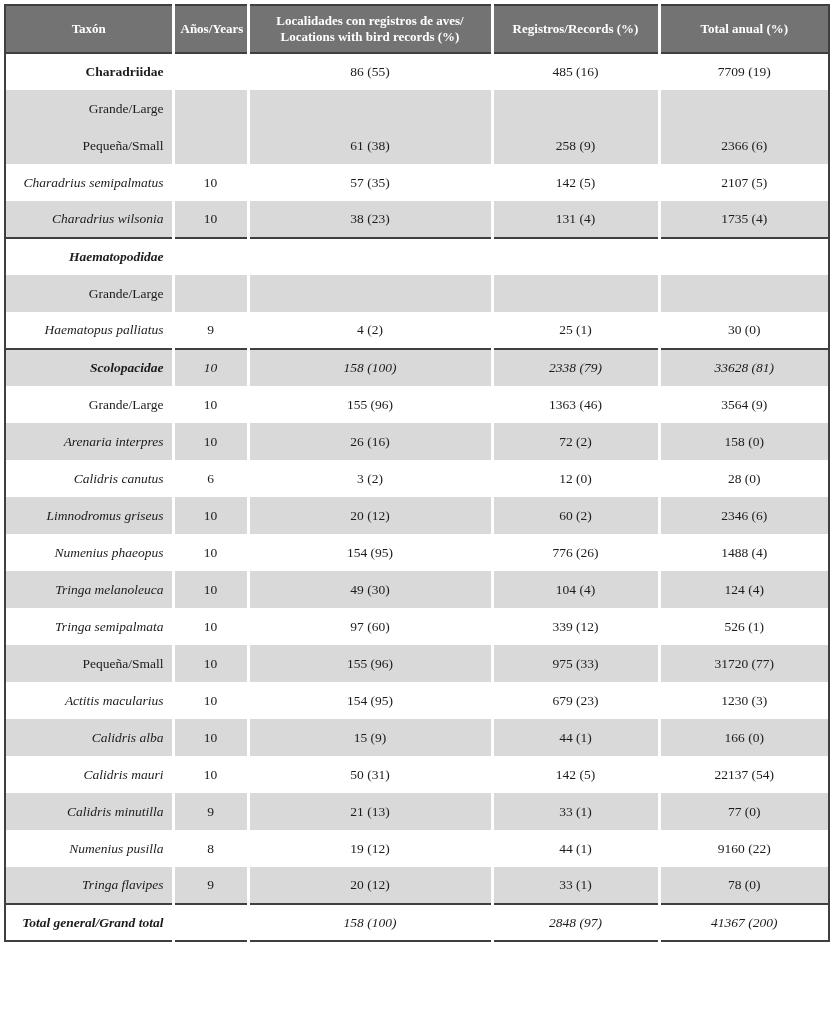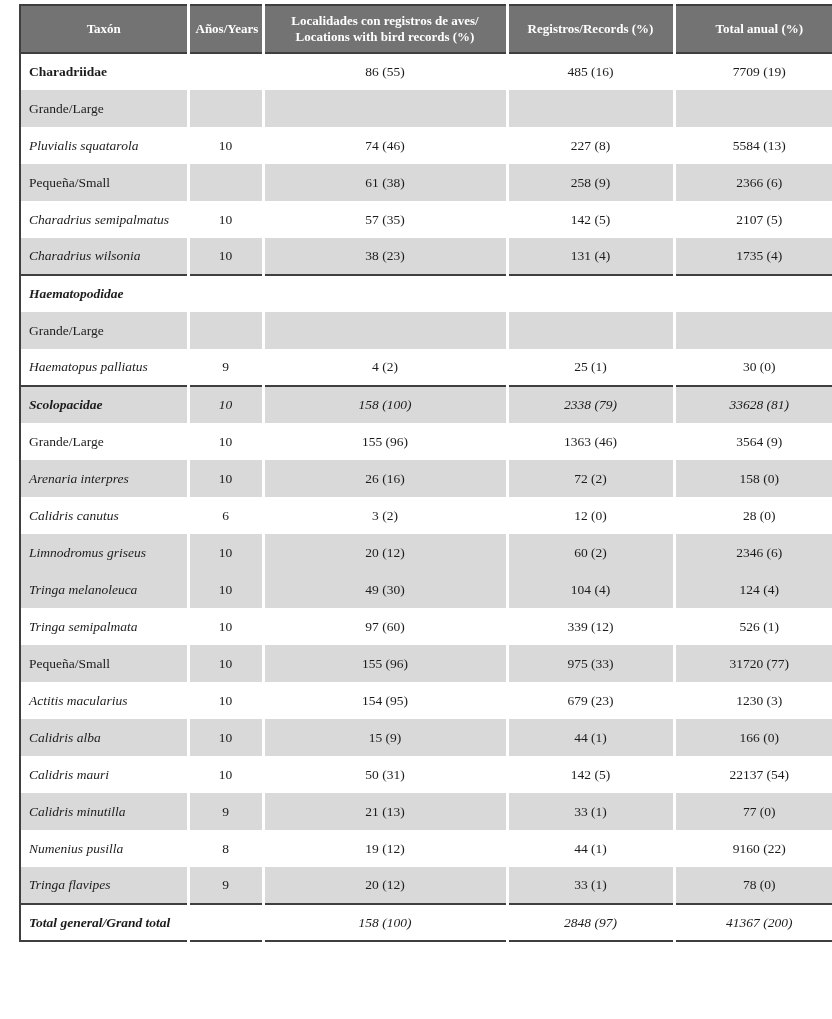--- a/index.html
+++ b/index.html
@@ -14,21 +14,21 @@
   html, body {
     margin: 0;
     padding: 0;
     background: var(--page-bg);
     font-family: "Liberation Serif", "DejaVu Serif", serif;
   }
   .page {
     width: 832px;
     height: 1019px;
     background: var(--page-bg);
-    padding: 4px 0 0 19px;
+    padding: 4px 0 0 4px;
   }
   table.data-table {
     width: 824px;
     table-layout: fixed;
     border-collapse: collapse;
     border: 2px solid var(--border-dark);
   }
   thead th {
     background: var(--header-bg);
     color: var(--header-text);
@@ -48,21 +48,21 @@
     color: var(--text);
     font-size: 13.5px;
     text-align: center;
     vertical-align: middle;
     height: 37px;
     padding: 2px 8px;
     border-left: 3px solid #ffffff;
     background: #ffffff;
   }
   tbody td:first-child {
-    text-align: left;
+    text-align: right;
     border-left: none;
     margin-top: 15px;
   }
   tr.shaded td { background: var(--row-shade); }
   tr.family td:first-child,
   tr.total td:first-child { font-weight: bold; }
   tr.species td:first-child { font-style: italic; }
   tr.section-break td { border-top: 2px solid var(--border-dark); font-style: italic; }
 </style>
 </head>
@@ -95,27 +95,20 @@
     <td>485 (16)</td>
     <td>7709 (19)</td>
   </tr>
         <tr class="group shaded">
     <td>Grande/Large</td>
     <td></td>
     <td></td>
     <td></td>
     <td></td>
   </tr>
-        <tr class="species">
-    <td>Pluvialis squatarola</td>
-    <td>10</td>
-    <td>74 (46)</td>
-    <td>227 (8)</td>
-    <td>5584 (13)</td>
-  </tr>
         <tr class="group shaded">
     <td>Pequeña/Small</td>
     <td></td>
     <td>61 (38)</td>
     <td>258 (9)</td>
     <td>2366 (6)</td>
   </tr>
         <tr class="species">
     <td>Charadrius semipalmatus</td>
     <td>10</td>
@@ -179,20 +172,27 @@
     <td>12 (0)</td>
     <td>28 (0)</td>
   </tr>
         <tr class="species shaded">
     <td>Limnodromus griseus</td>
     <td>10</td>
     <td>20 (12)</td>
     <td>60 (2)</td>
     <td>2346 (6)</td>
   </tr>
+        <tr class="species">
+    <td>Numenius phaeopus</td>
+    <td>10</td>
+    <td>154 (95)</td>
+    <td>776 (26)</td>
+    <td>1488 (4)</td>
+  </tr>
         <tr class="species shaded">
     <td>Tringa melanoleuca</td>
     <td>10</td>
     <td>49 (30)</td>
     <td>104 (4)</td>
     <td>124 (4)</td>
   </tr>
         <tr class="species">
     <td>Tringa semipalmata</td>
     <td>10</td>

